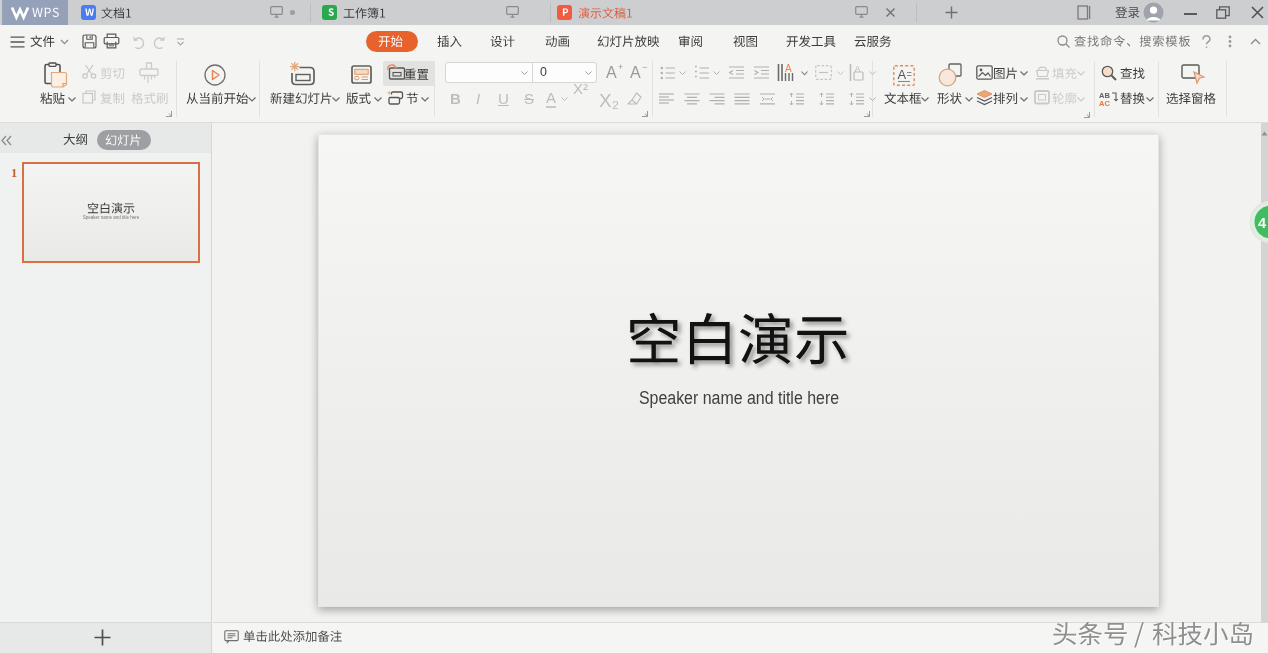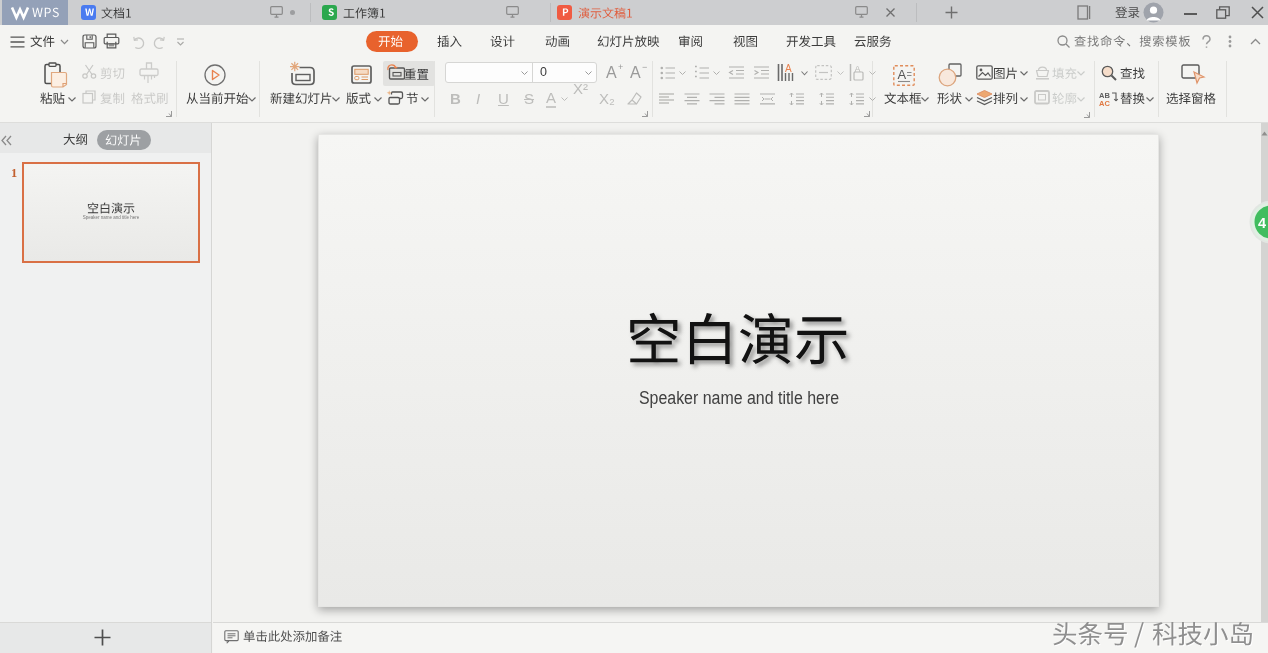--- a/index.html
+++ b/index.html
@@ -380,21 +380,21 @@
 <div class="lat" style="left:642px;top:62px;font-size:9px;color:#9a9a9a">−</div>
 <div class="lat" style="left:450px;top:90px;font-size:15px;font-weight:bold;color:#bdbdbb">B</div>
 <div class="lat" style="left:476px;top:90px;font-size:15px;font-style:italic;color:#bdbdbb">I</div>
 <div class="lat" style="left:498px;top:90px;font-size:15px;text-decoration:underline;color:#bdbdbb">U</div>
 <div class="lat" style="left:524px;top:90px;font-size:15px;text-decoration:line-through;color:#bdbdbb">S</div>
 <div class="lat" style="left:546px;top:90px;font-size:15px;color:#bdbdbb;border-bottom:2.5px solid #c9c9c7;line-height:16px">A</div>
 <svg class="ab" style="left:561px;top:97px" width="7" height="4" viewBox="0 0 7 4">
     <path d="M0.5 0.5 L3.5 3.5 L6.5 0.5" stroke="#bdbdbb" stroke-width="1" fill="none"></path>
   </svg>
 <div class="lat" style="left:573px;top:80px;font-size:15px;color:#bdbdbb">X²</div>
-<div class="lat" style="left:599px;top:90px;font-size:15px;color:#bdbdbb">X₂</div>
+<div class="lat" style="left:599px;top:90px;font-size:19px;color:#bdbdbb">X₂</div>
 <svg class="ab" style="left:627px;top:92px" width="15" height="13" viewBox="0 0 15 13">
 <path d="M5 8 L9.5 1 L14 5 L9.5 12 L5 8 L1 12 H9" stroke="#bdbdbb" stroke-width="1.2" fill="none" stroke-linejoin="round"></path>
   </svg>
 <svg class="ab" style="left:166px;top:111px" width="6" height="6" viewBox="0 0 6 6">
     <path d="M0 5.5 H5.5 V0" stroke="#9a9a9a" stroke-width="1" fill="none"></path>
     <path d="M3 2.5 L5.5 5.5" stroke="#9a9a9a" stroke-width="1" fill="none"></path>
   </svg>
 <svg class="ab" style="left:642px;top:111px" width="6" height="6" viewBox="0 0 6 6">
     <path d="M0 5.5 H5.5 V0" stroke="#9a9a9a" stroke-width="1" fill="none"></path>
     <path d="M3 2.5 L5.5 5.5" stroke="#9a9a9a" stroke-width="1" fill="none"></path>

